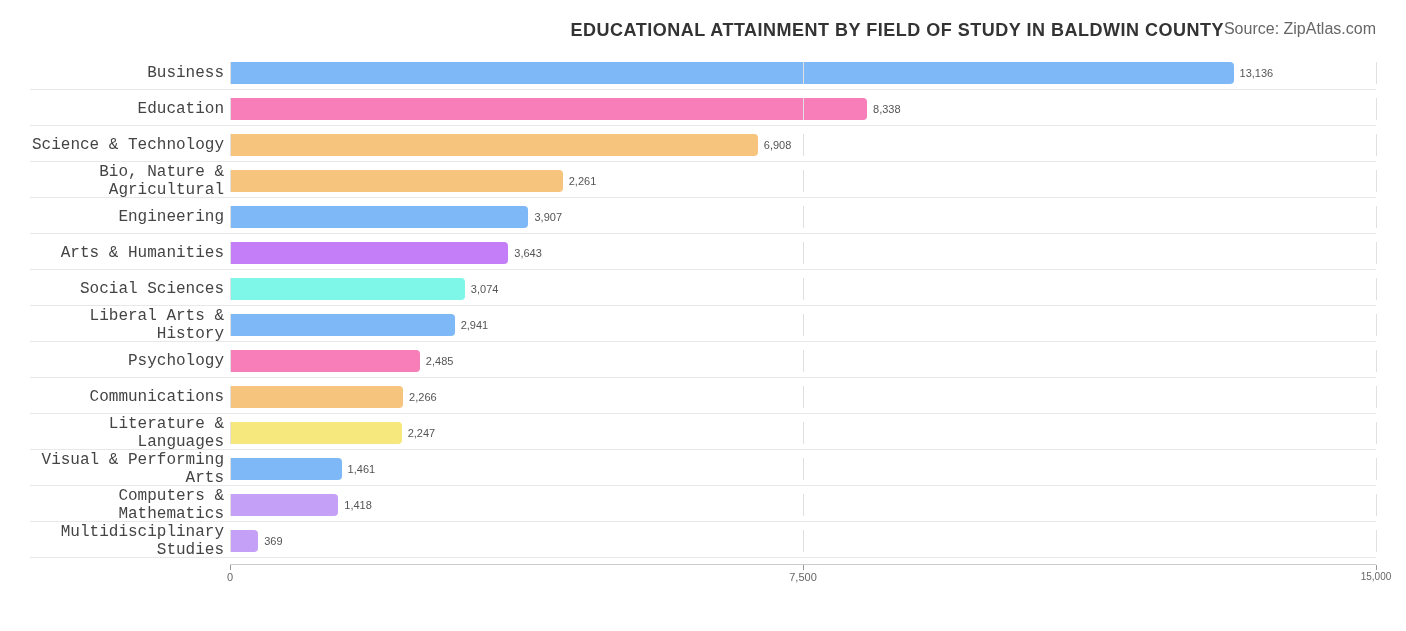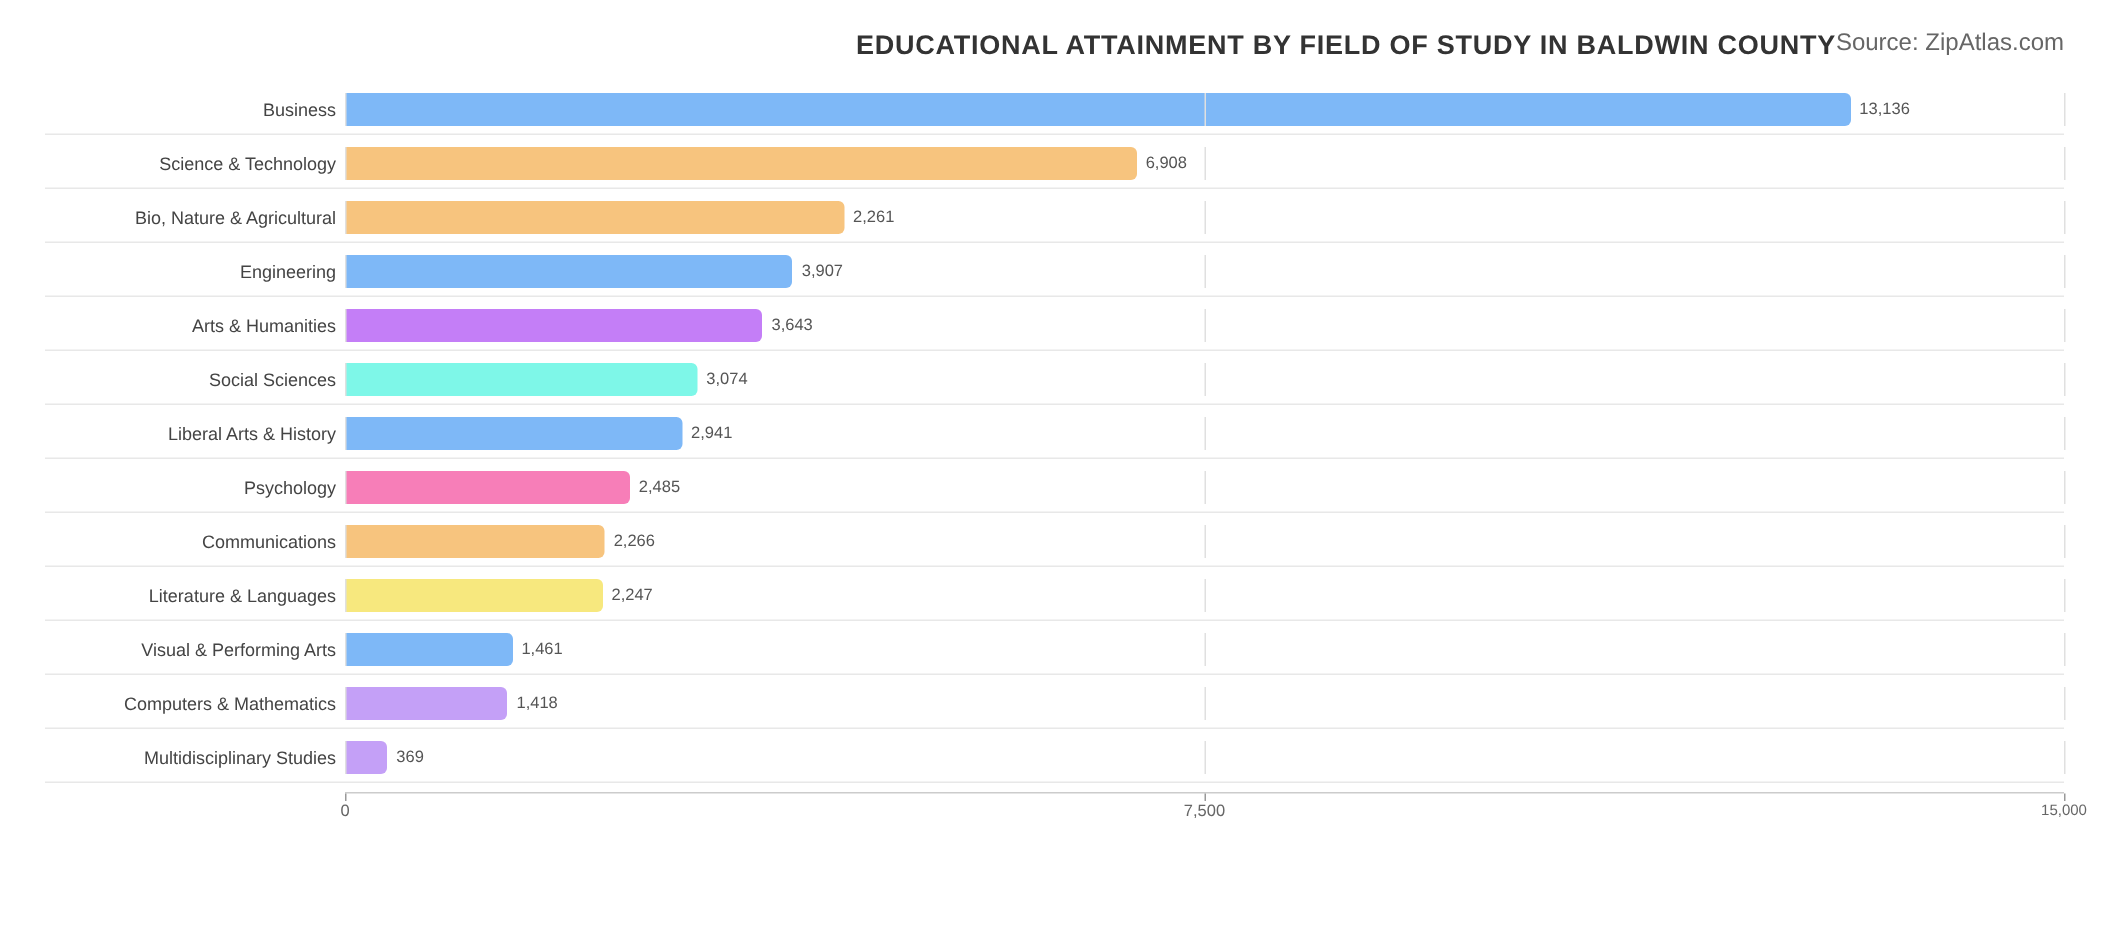--- a/index.html
+++ b/index.html
@@ -32,24 +32,25 @@
       display: flex;
       align-items: center;
       margin-bottom: 2px;
       height: 34px;
       border-bottom: 1px solid #e8e8e8;
       position: relative;
     }
     .bar-label {
       width: 200px;
       min-width: 200px;
-      font-size: 12px;
+      font-size: 16px;
       color: #444;
       padding-right: 6px;
       text-align: right;
+      font-family: Liberation Mono, monospace;
     }
     .bar-container {
       flex: 1;
       height: 22px;
       position: relative;
       display: flex;
       align-items: center;
     }
     .bar {
       height: 22px;
@@ -94,20 +95,30 @@
       <div class="bar-label">Business</div>
       <div class="bar-container">
         <div class="bar" style="width:87.57333333333334%; background-color:#7eb8f7;"></div>
         <span class="bar-value">13,136</span>
       <div class="grid-line" style="left: 0%;"></div>
           <div class="grid-line" style="left: 50%;"></div>
           <div class="grid-line" style="left: 100%;"></div>
         </div>
     </div>
       <div class="bar-row">
+      <div class="bar-label">Education</div>
+      <div class="bar-container">
+        <div class="bar" style="width:55.58666666666666%; background-color:#f77eb8;"></div>
+        <span class="bar-value">8,338</span>
+      <div class="grid-line" style="left: 0%;"></div>
+          <div class="grid-line" style="left: 50%;"></div>
+          <div class="grid-line" style="left: 100%;"></div>
+        </div>
+    </div>
+      <div class="bar-row">
       <div class="bar-label">Science &amp; Technology</div>
       <div class="bar-container">
         <div class="bar" style="width:46.053333333333335%; background-color:#f7c47e;"></div>
         <span class="bar-value">6,908</span>
       <div class="grid-line" style="left: 0%;"></div>
           <div class="grid-line" style="left: 50%;"></div>
           <div class="grid-line" style="left: 100%;"></div>
         </div>
     </div>
       <div class="bar-row">

